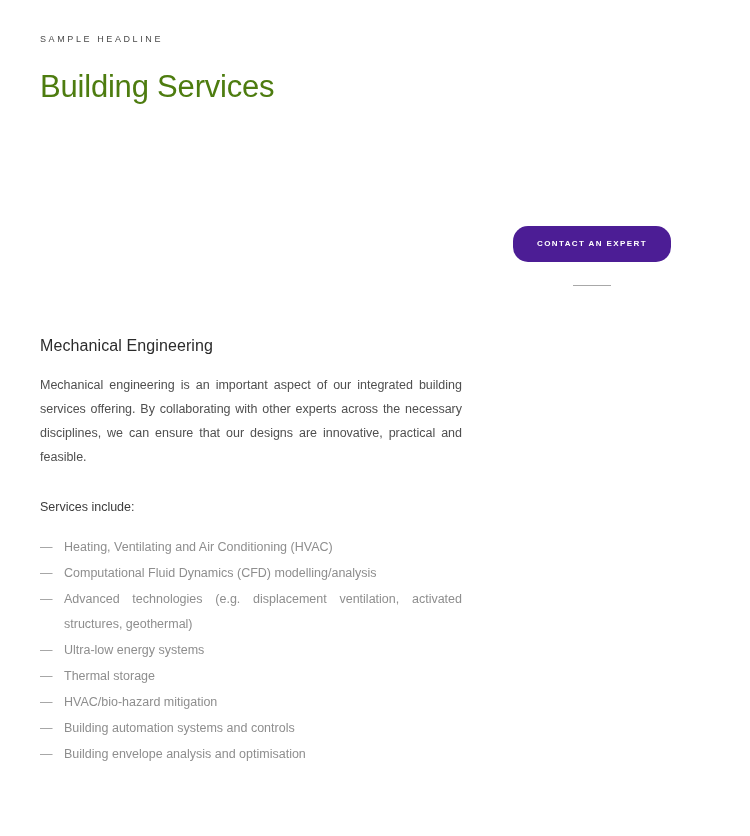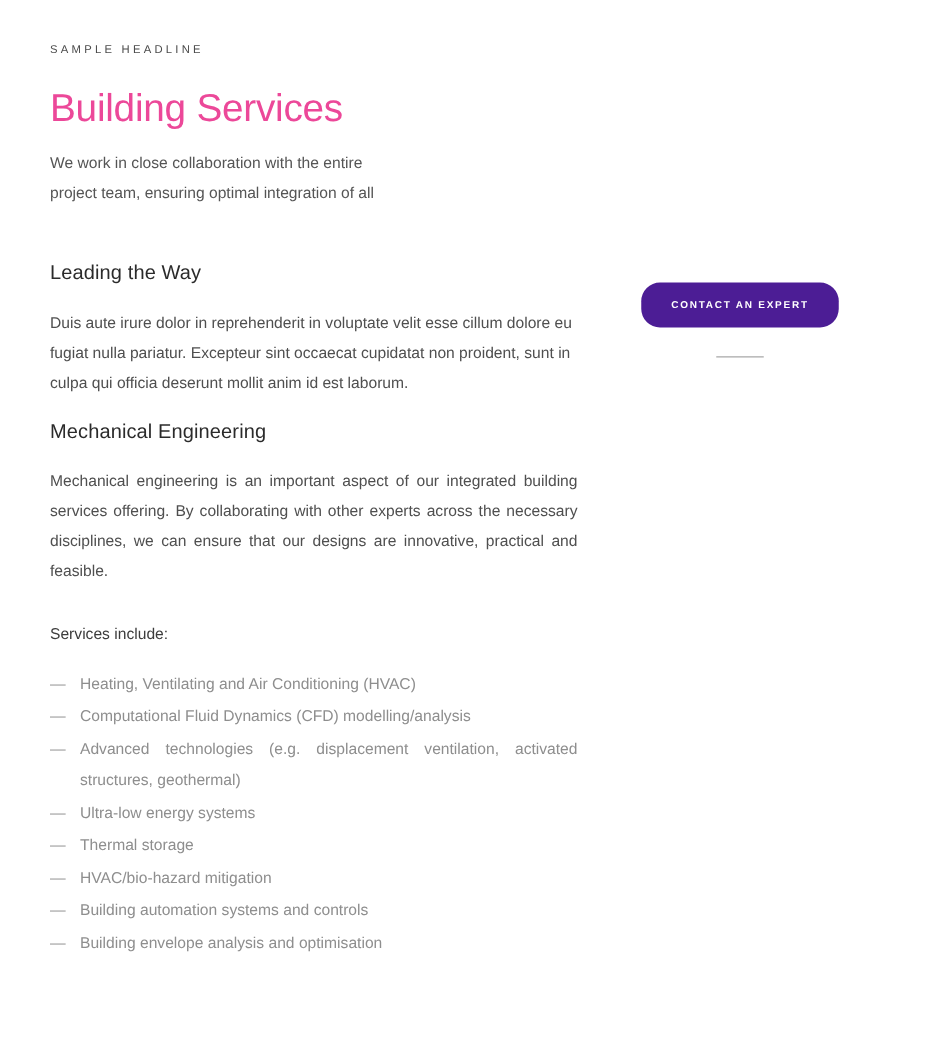--- a/index.html
+++ b/index.html
@@ -38,21 +38,21 @@
     color: #4a4a4a;
     text-transform: uppercase;
     font-weight: 400;
     line-height: 14px;
     margin: 0 0 22px 0;
   }
 
   .page-title {
     font-size: 31px;
     font-weight: 300;
-    color: #ec4899;
+    color: #4d7c0f;
     letter-spacing: -0.2px;
     line-height: 38px;
     margin: 0 0 12px 0;
   }
 
   .intro {
     font-size: 12.5px;
     color: #555555;
     line-height: 24px;
     margin: 0;
@@ -172,26 +172,21 @@
 <body>
 
 <div class="page">
 
   <div class="content">
 
     <div class="eyebrow">SAMPLE HEADLINE</div>
 
     <h1 class="page-title">Building Services</h1>
 
-    <p class="intro">We work in close collaboration with the entire project team, ensuring optimal integration of all</p>
-
-    <div class="lead-block section">
-      <h2 class="section-heading">Leading the Way</h2>
-      <p class="body-text">Duis aute irure dolor in reprehenderit in voluptate velit esse cillum dolore eu fugiat nulla pariatur. Excepteur sint occaecat cupidatat non proident, sunt in culpa qui officia deserunt mollit anim id est laborum.</p>
-    </div>
+
 
     <div class="mech-block section">
       <h2 class="section-heading">Mechanical Engineering</h2>
       <p class="body-text justified">Mechanical engineering is an important aspect of our integrated building services offering. By collaborating with other experts across the necessary disciplines, we can ensure that our designs are innovative, practical and feasible.</p>
 
       <p class="services-label">Services include:</p>
 
       <ul class="service-list">
         <li class="single">
           <span class="dash-marker">—</span>

